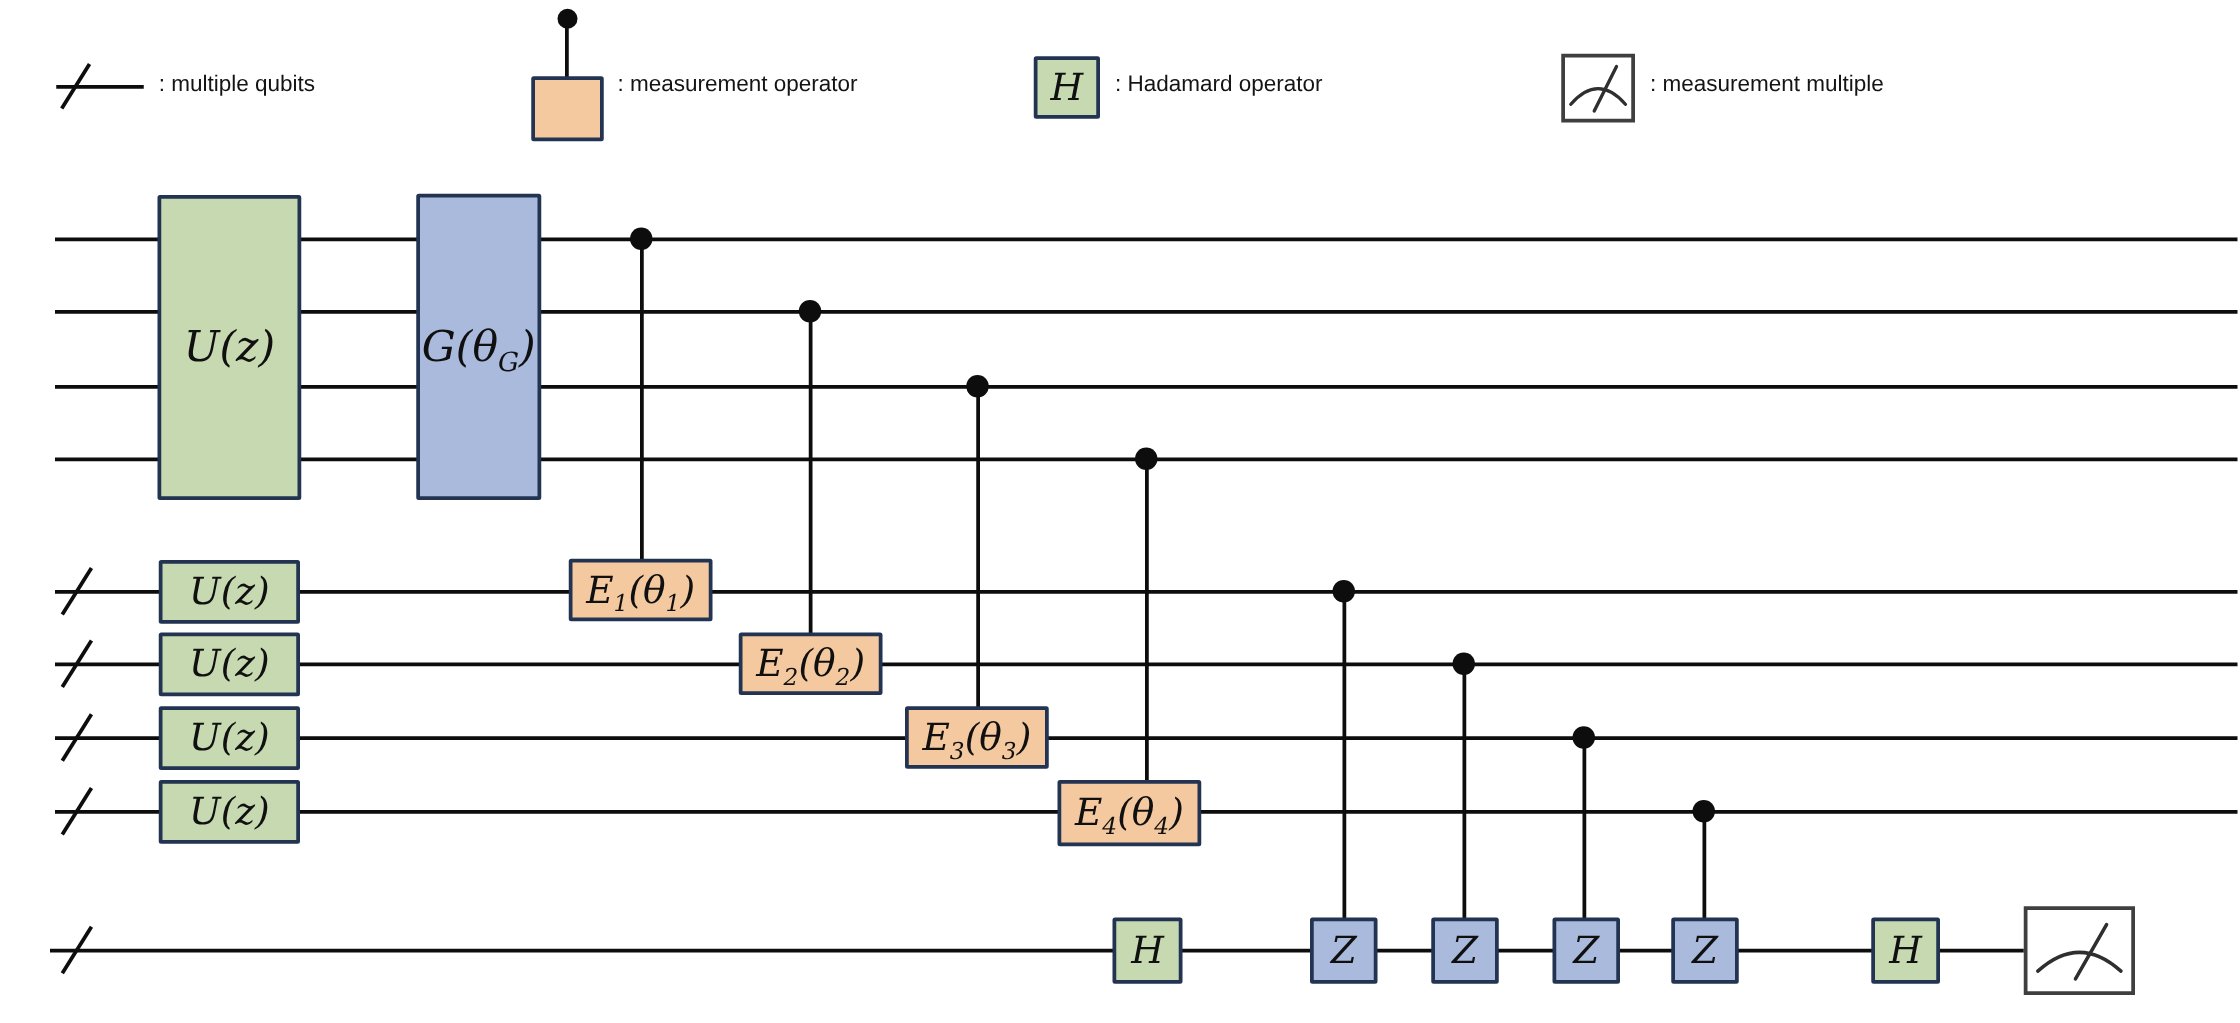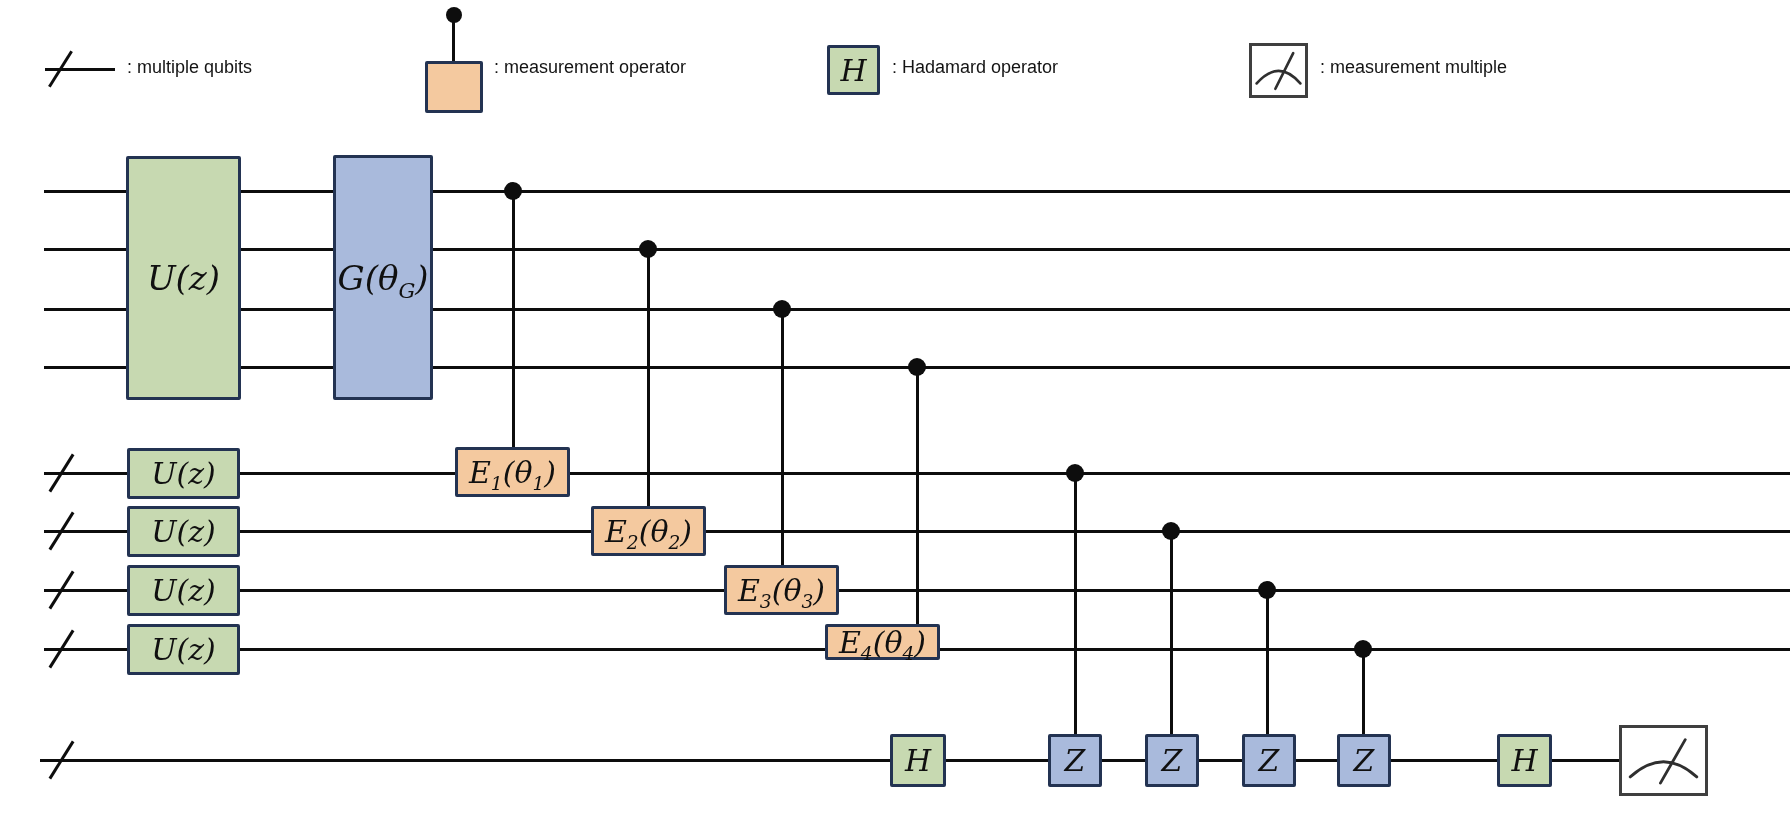--- a/index.html
+++ b/index.html
@@ -111,21 +111,21 @@
 
   <div class="gate orange midlabel" style="left:455px;top:447px;width:115px;height:50px;">
     <span><span>E</span><sub>1</sub><span>(θ</span><sub>1</sub><span>)</span></span>
   </div>
   <div class="gate orange midlabel" style="left:591px;top:506px;width:115px;height:50px;">
     <span><span>E</span><sub>2</sub><span>(θ</span><sub>2</sub><span>)</span></span>
   </div>
   <div class="gate orange midlabel" style="left:724px;top:565px;width:115px;height:50px;">
     <span><span>E</span><sub>3</sub><span>(θ</span><sub>3</sub><span>)</span></span>
   </div>
-  <div class="gate orange midlabel" style="left:825px;top:624px;width:115px;height:36px;">
+  <div class="gate orange midlabel" style="left:846px;top:624px;width:115px;height:53px;">
     <span><span>E</span><sub>4</sub><span>(θ</span><sub>4</sub><span>)</span></span>
   </div>
 
   <div class="gate green midlabel" style="left:890px;top:734px;width:56px;height:53px;">
     <span>H</span>
   </div>
   <div class="gate blue midlabel" style="left:1048px;top:734px;width:54px;height:53px;">
     <span>Z</span>
   </div>
   <div class="gate blue midlabel" style="left:1145px;top:734px;width:54px;height:53px;">

